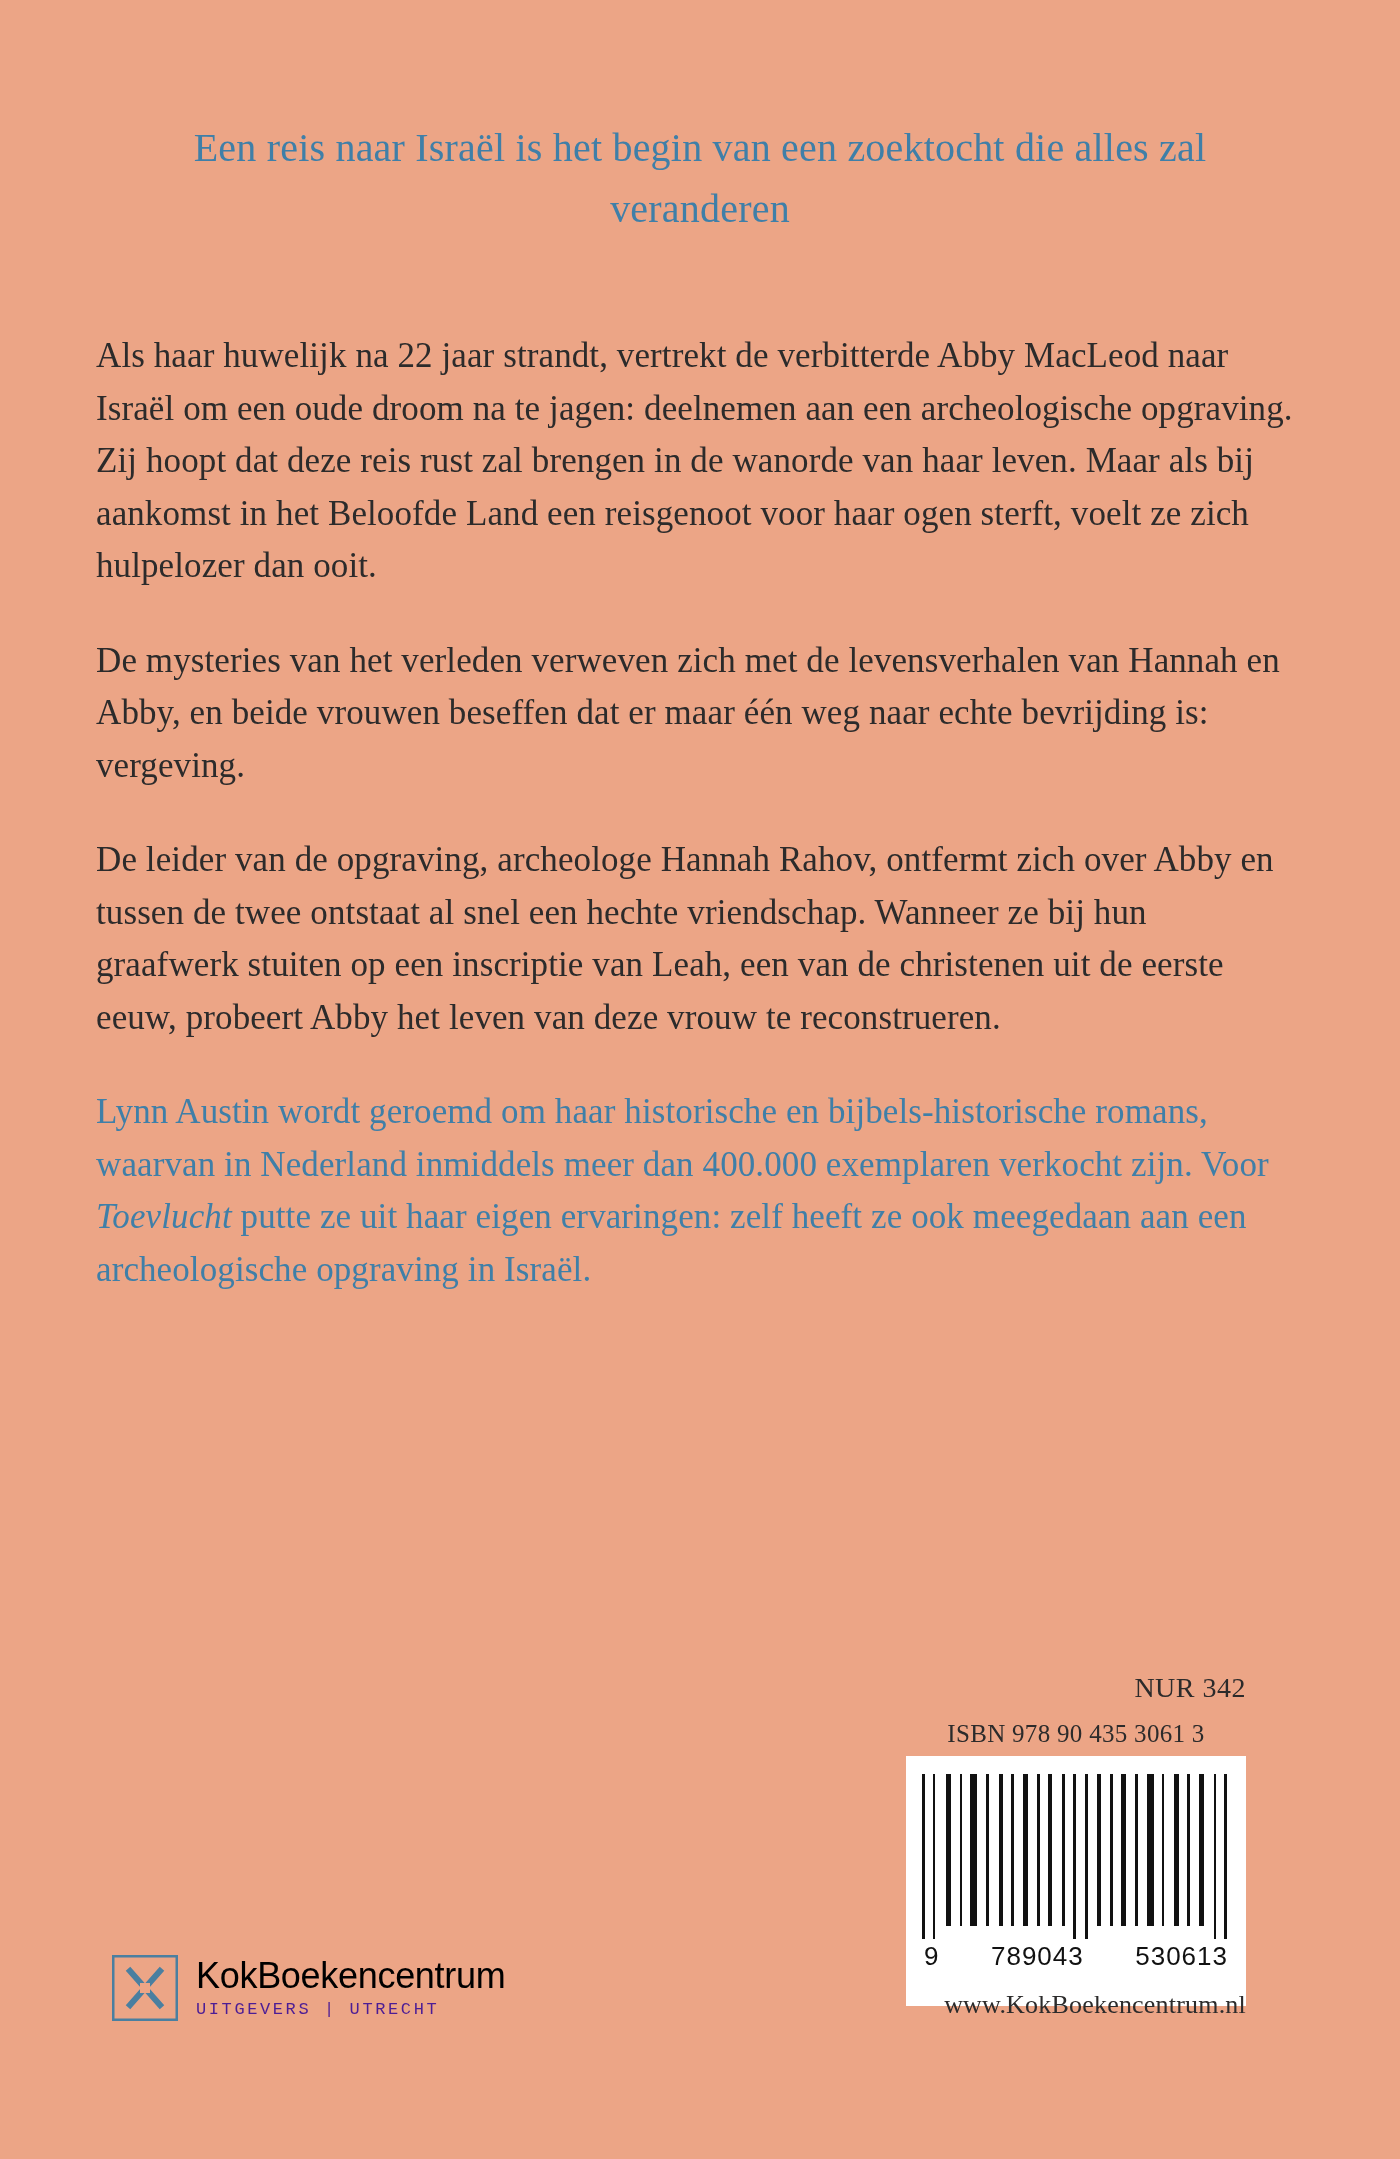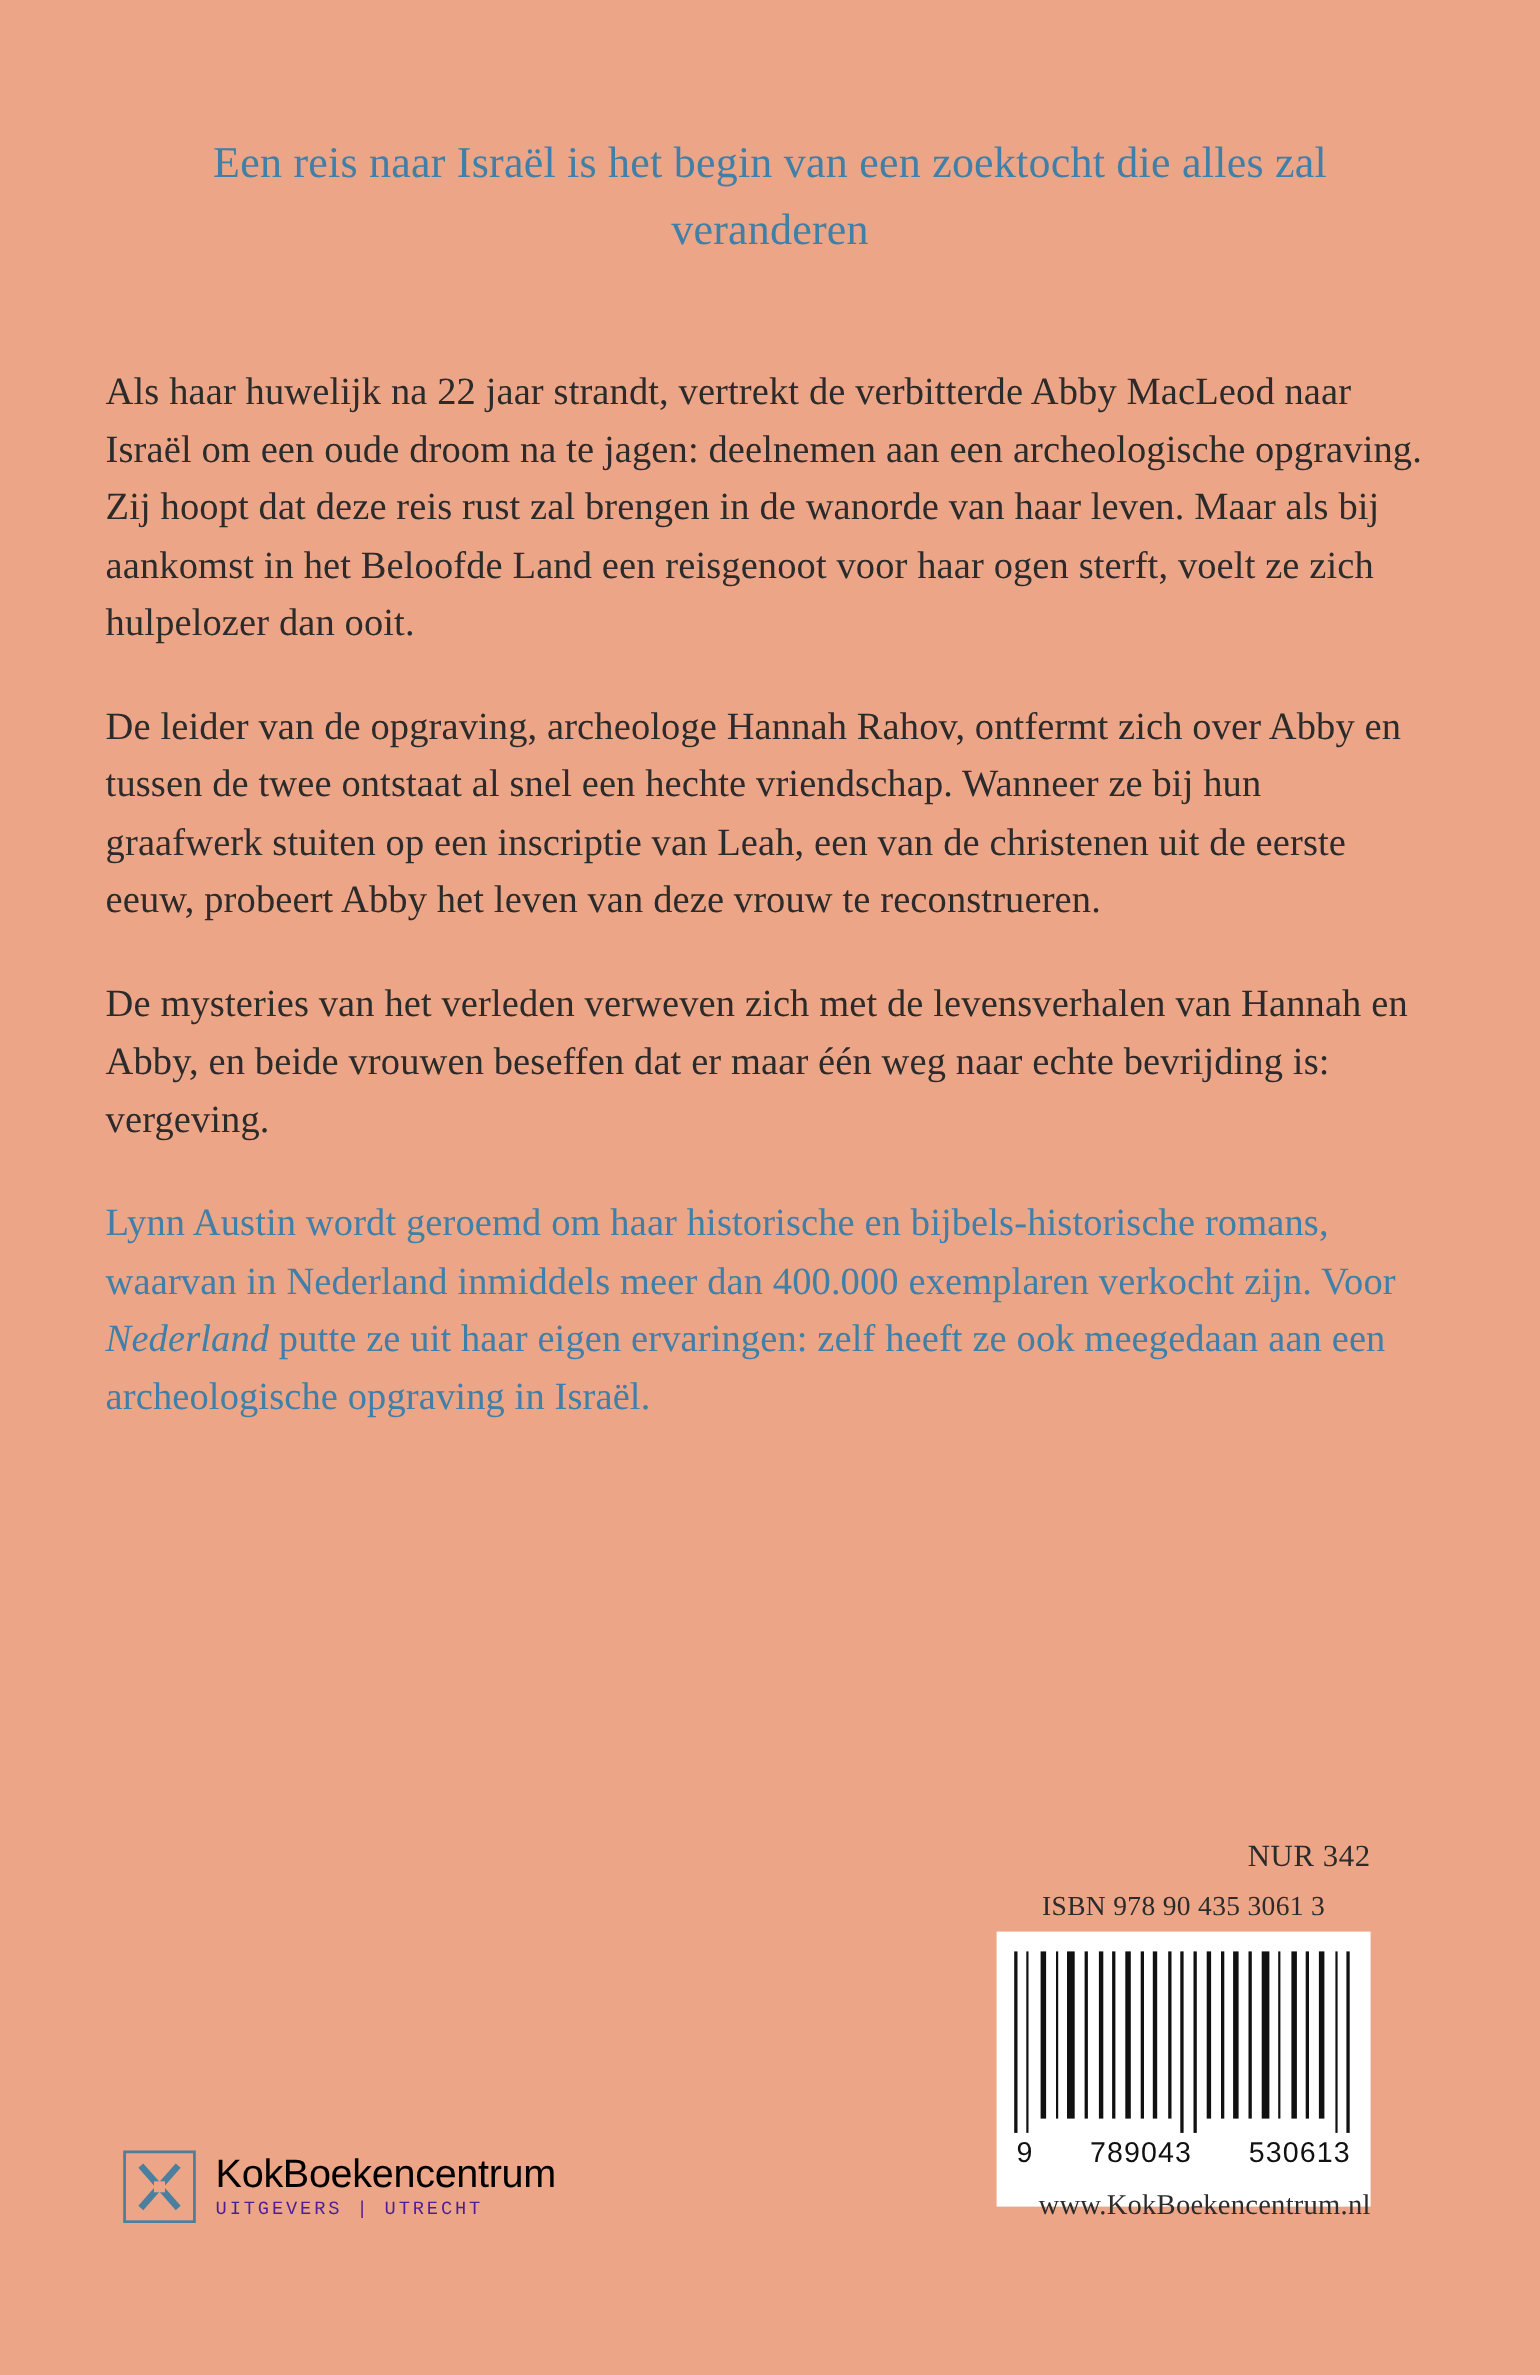--- a/index.html
+++ b/index.html
@@ -149,23 +149,23 @@
 </style>
 </head>
 <body>
 
 <div class="page">
 
   <div class="tagline">Een reis naar Israël is het begin van een zoektocht die alles zal veranderen</div>
 
   <div class="blurb">
     <p>Als haar huwelijk na 22 jaar strandt, vertrekt de verbitterde Abby MacLeod naar Israël om een oude droom na te jagen: deelnemen aan een archeologische opgraving. Zij hoopt dat deze reis rust zal brengen in de wanorde van haar leven. Maar als bij aankomst in het Beloofde Land een reisgenoot voor haar ogen sterft, voelt ze zich hulpelozer dan ooit.</p>
+    <p>De mysteries van het verleden verweven zich met de levensverhalen van Hannah en Abby, en beide vrouwen beseffen dat er maar één weg naar echte bevrijding is: vergeving.</p>
     <p>De leider van de opgraving, archeologe Hannah Rahov, ontfermt zich over Abby en tussen de twee ontstaat al snel een hechte vriendschap. Wanneer ze bij hun graafwerk stuiten op een inscriptie van Leah, een van de christenen uit de eerste eeuw, probeert Abby het leven van deze vrouw te reconstrueren.</p>
-    <p>De mysteries van het verleden verweven zich met de levensverhalen van Hannah en Abby, en beide vrouwen beseffen dat er maar één weg naar echte bevrijding is: vergeving.</p>
-    <p class="accent"><span>Lynn Austin wordt geroemd om haar historische en bijbels-historische romans, waarvan in Nederland inmiddels meer dan 400.000 exemplaren verkocht zijn. Voor </span><i>Nederland</i><span> putte ze uit haar eigen ervaringen: zelf heeft ze ook meegedaan aan een archeologische opgraving in Israël.</span></p>
+    <p class="accent"><span>Lynn Austin wordt geroemd om haar historische en bijbels-historische romans, waarvan in Nederland inmiddels meer dan 400.000 exemplaren verkocht zijn. Voor </span><i>Toevlucht</i><span> putte ze uit haar eigen ervaringen: zelf heeft ze ook meegedaan aan een archeologische opgraving in Israël.</span></p>
   </div>
 
   <div class="nur">NUR 342</div>
 
   <div class="barcode-block">
     <div class="isbn-line">ISBN 978 90 435 3061 3</div>
     <div class="barcode-box">
       <div class="bars">
         <span class="tall" style="width:4px"></span>
         <span class="sp" style="width:3px"></span>

